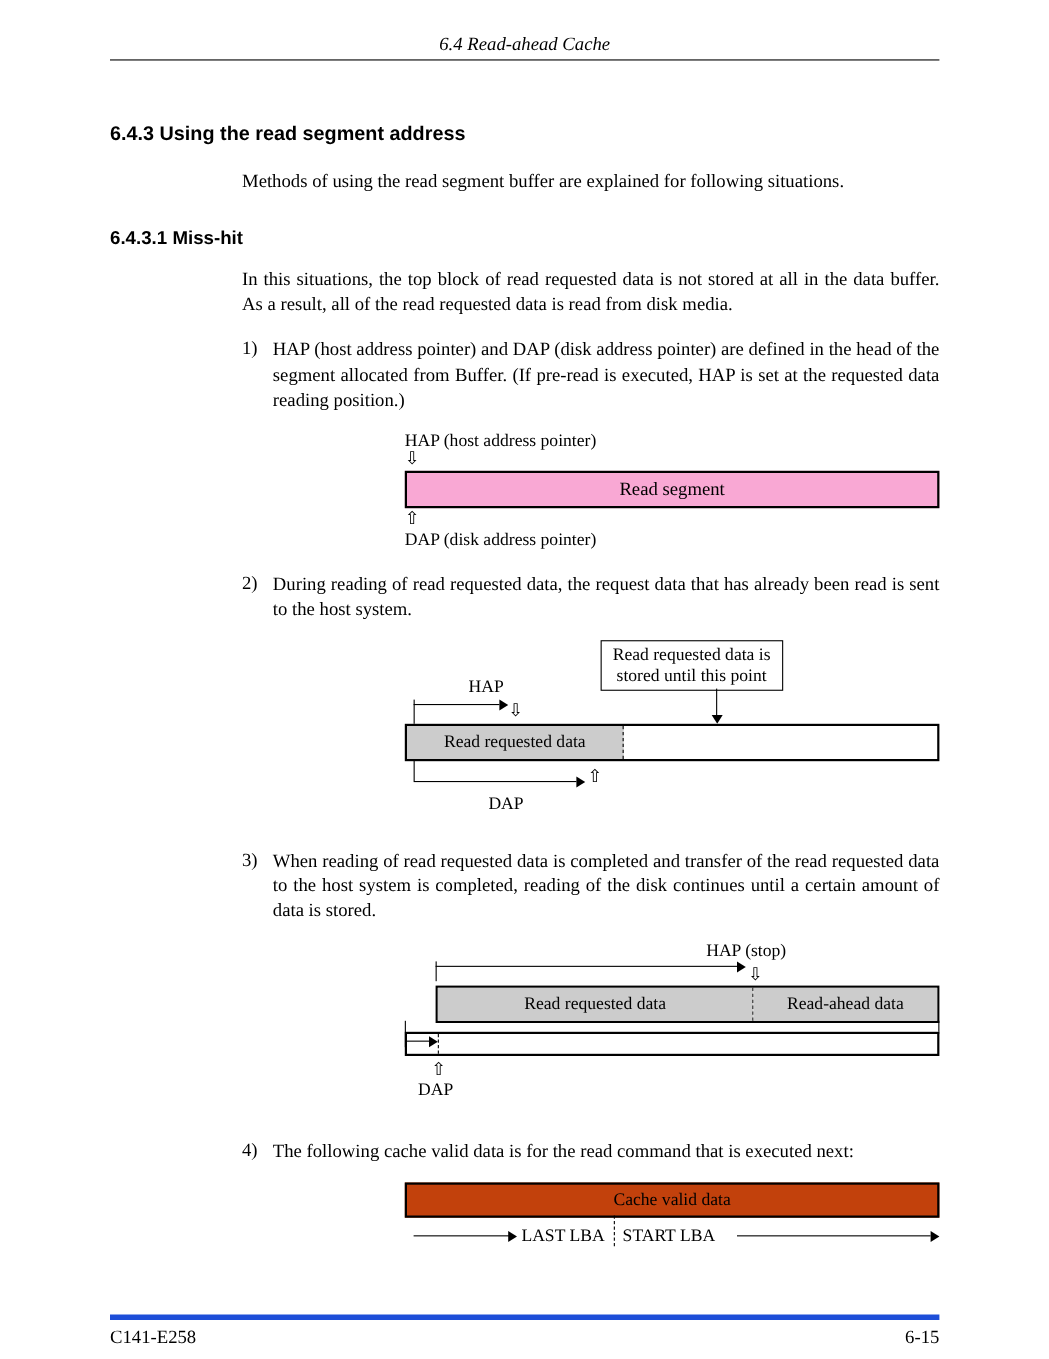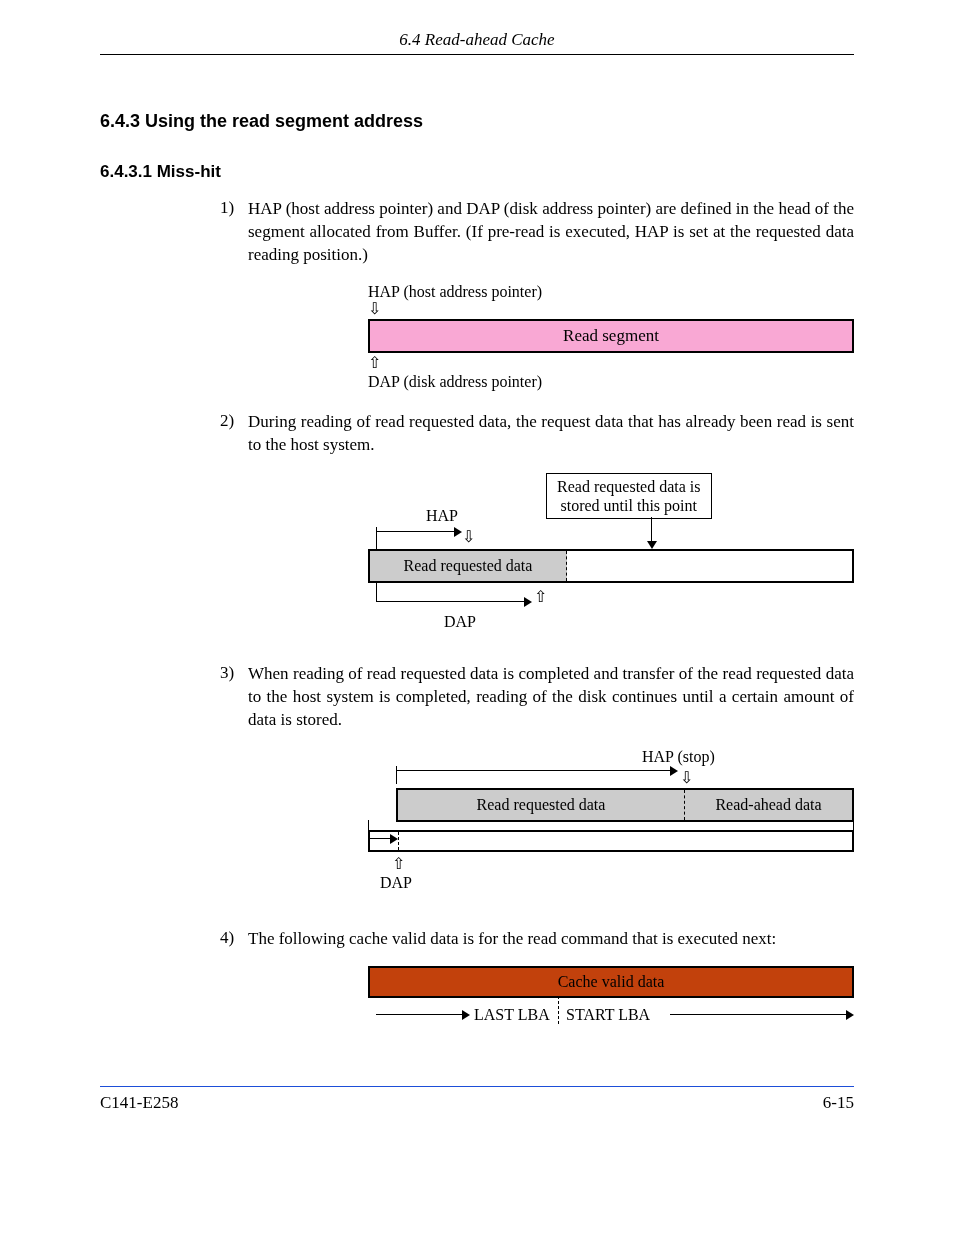--- a/index.html
+++ b/index.html
@@ -391,39 +391,41 @@
     position: absolute;
     top: 44px;
     right: 0;
     border-left: 8px solid #000;
     border-top: 5px solid transparent;
     border-bottom: 5px solid transparent;
   }
   
   .footer-area {
     margin-top: 50px;
-    border-top: 1px solid #1d4ed8;
+    border-top: 5px solid #1d4ed8;
     padding-top: 6px;
     display: flex;
     justify-content: space-between;
     font-size: 17px;
   }
 </style>
 </head>
 <body>
 
 <div class="page">
 
   <div class="header">6.4  Read-ahead Cache</div>
 
   <div class="section-heading">6.4.3  Using the read segment address</div>
 
+  <div class="body-text">Methods of using the read segment buffer are explained for following situations.</div>
 
   <div class="subsection-heading">6.4.3.1  Miss-hit</div>
 
+  <div class="body-text">In this situations, the top block of read requested data is not stored at all in the data buffer.  As a result, all of the read requested data is read from disk media.</div>
 
   <div class="num-list">
 
     <div class="num-item">
       <div class="num">1)</div>
       <div class="txt">HAP (host address pointer) and DAP (disk address pointer) are defined in the head of the segment allocated from Buffer.  (If pre-read is executed, HAP is set at the requested data reading position.)</div>
     </div>
 
     <div class="diag1">
       <div class="label-top">HAP (host address pointer)</div>

